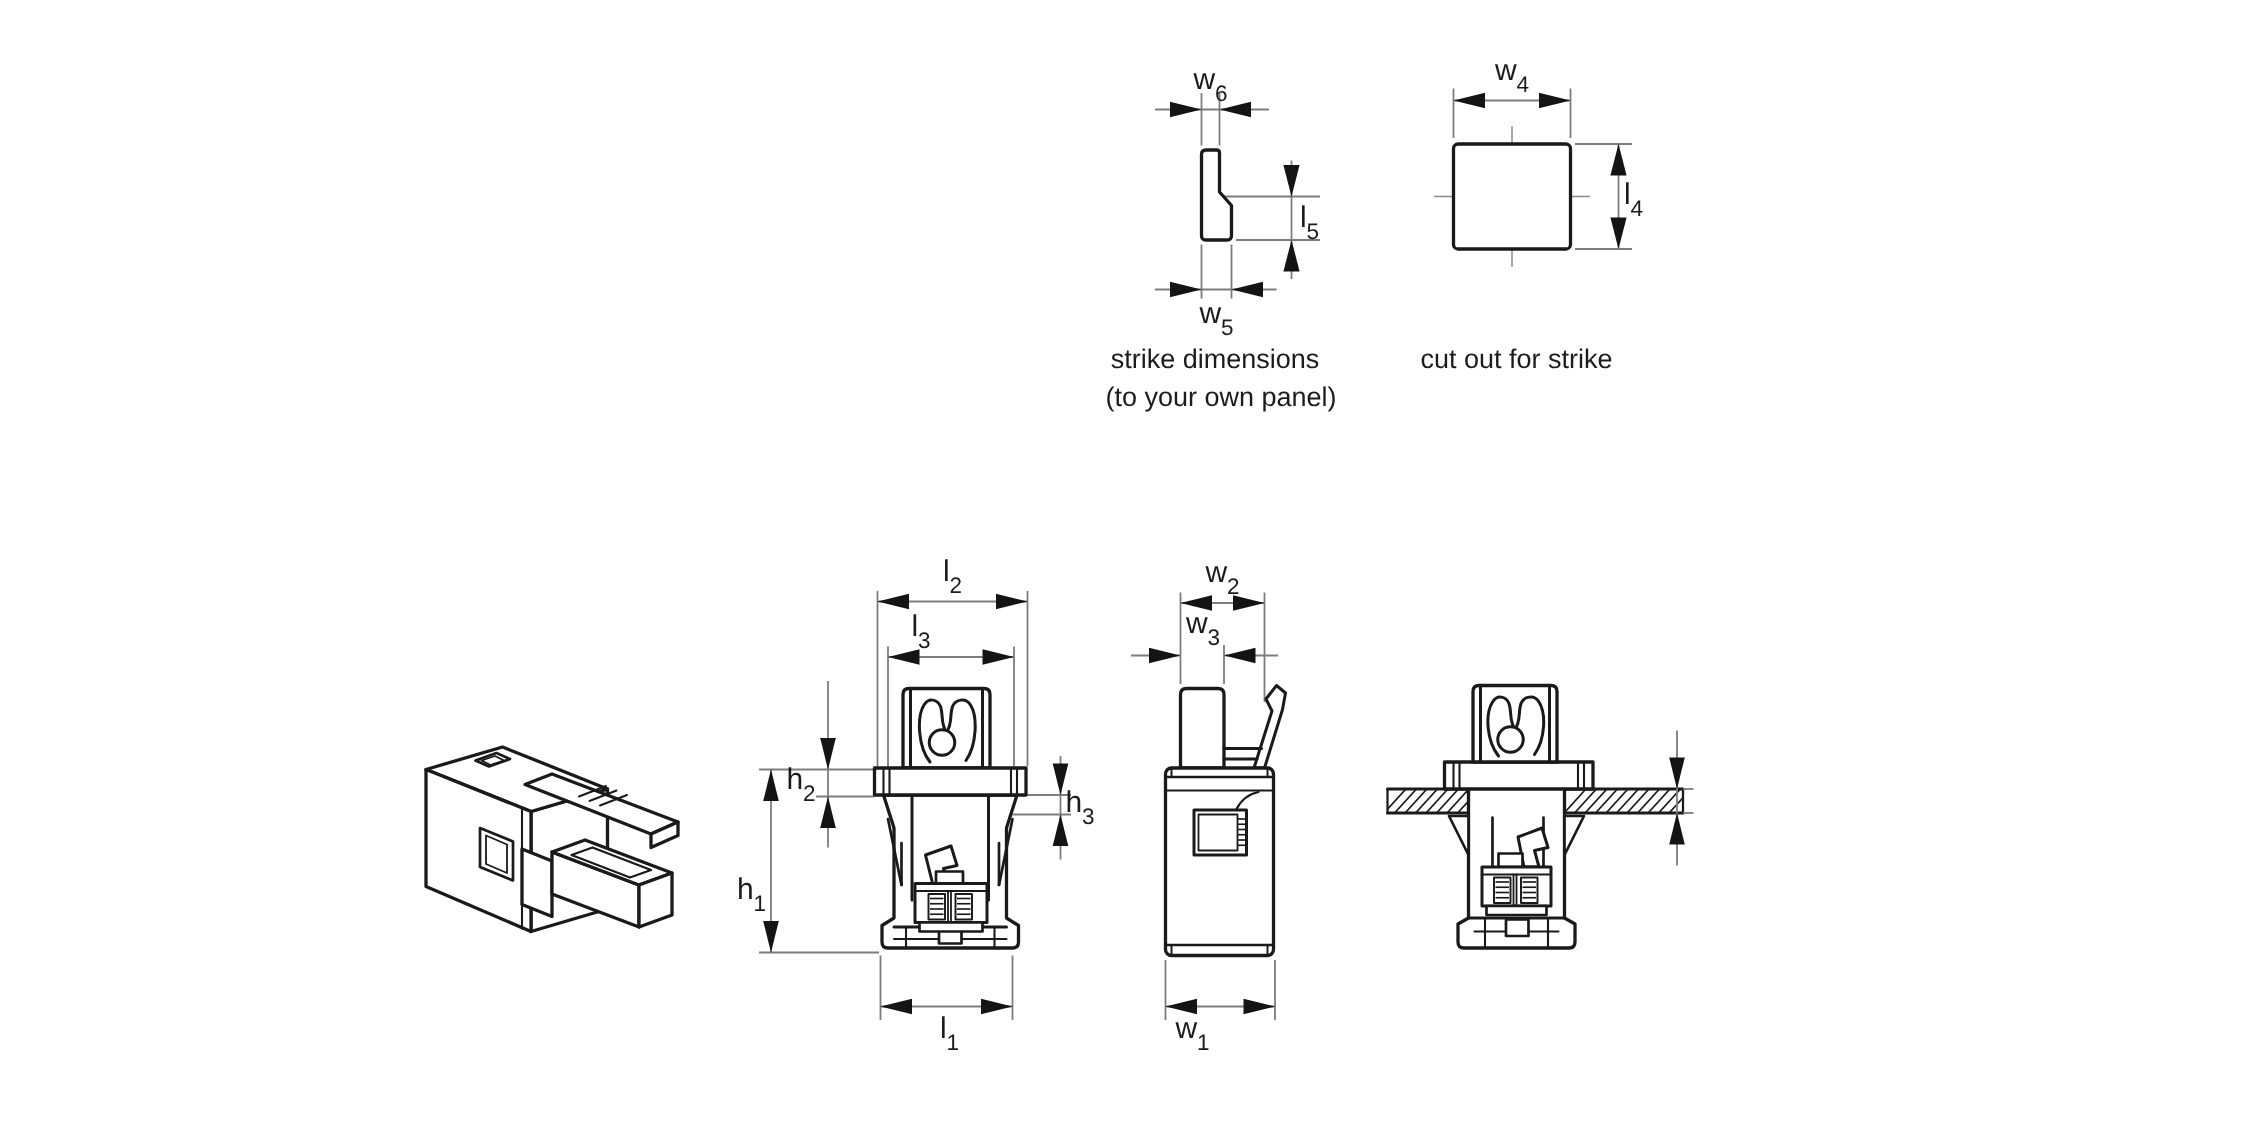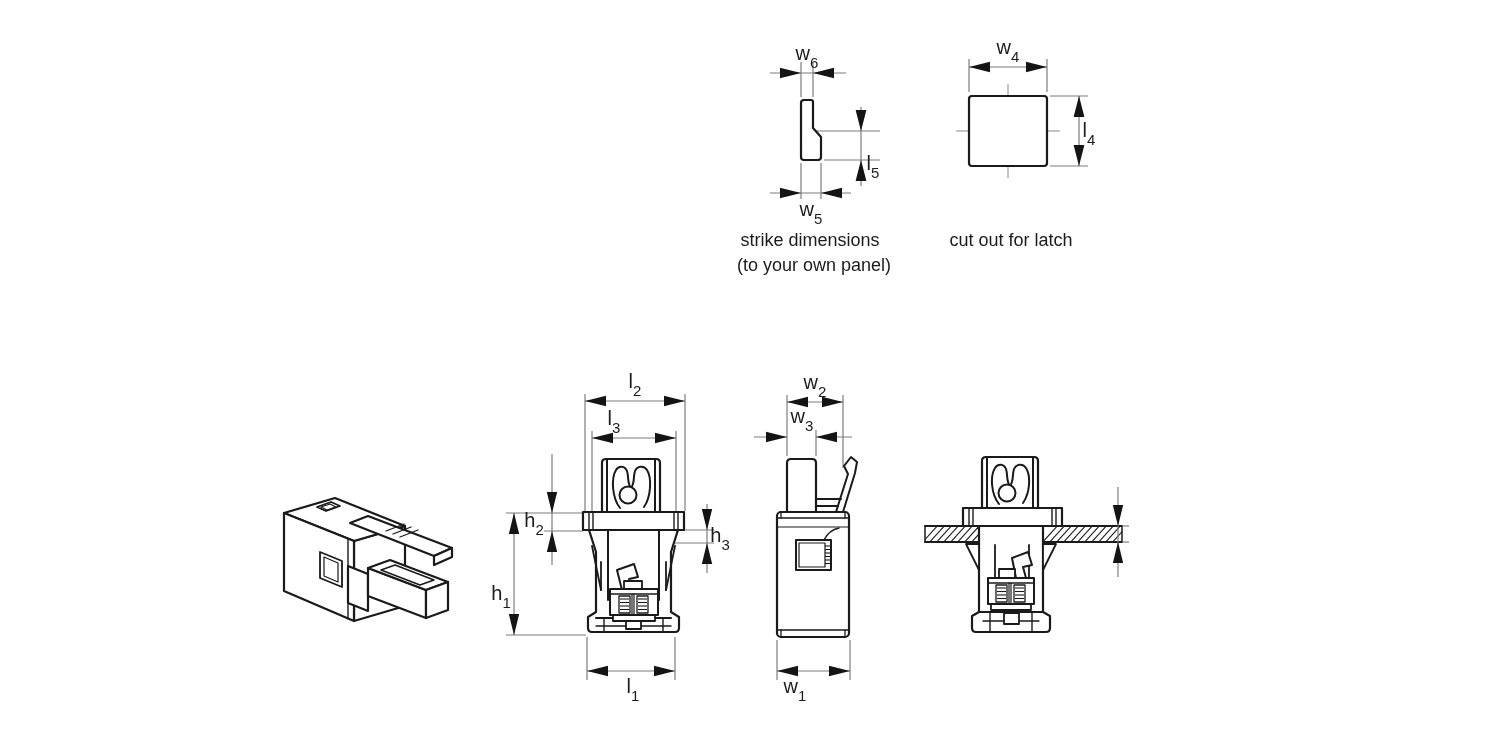--- a/index.html
+++ b/index.html
@@ -296,27 +296,27 @@
     <line class="dim" x1="1122" y1="526" x2="1129" y2="526"></line>
     <line class="dim" x1="1122" y1="542" x2="1129" y2="542"></line>
     <line class="dim" x1="1118" y1="487" x2="1118" y2="577"></line>
     <polygon class="arr" points="1118,526 1112.8,505 1123.2,505"></polygon>
     <polygon class="arr" points="1118,542 1112.8,563 1123.2,563"></polygon>
   </g>
 </svg>
 
 <div class="lbl" style="left:807px;top:55px"><span>w</span><sub>6</sub></div>
 <div class="lbl" style="left:811px;top:211px"><span>w</span><sub>5</sub></div>
-<div class="lbl" style="left:873px;top:165px"><span>l</span><sub>5</sub></div>
+<div class="lbl" style="left:873px;top:147px"><span>l</span><sub>5</sub></div>
 <div class="lbl" style="left:1008px;top:49px"><span>w</span><sub>4</sub></div>
 <div class="lbl" style="left:1089px;top:132px"><span>l</span><sub>4</sub></div>
 
 <div class="caption" style="left:810px;top:240px">strike dimensions</div>
 <div class="caption" style="left:814px;top:265px">(to your own panel)</div>
-<div class="caption" style="left:1011px;top:240px">cut out for latch</div>
+<div class="caption" style="left:1011px;top:240px">cut out for strike</div>
 
 <div class="lbl" style="left:635px;top:383px"><span>l</span><sub>2</sub></div>
 <div class="lbl" style="left:614px;top:420px"><span>l</span><sub>3</sub></div>
 <div class="lbl" style="left:534px;top:522px"><span>h</span><sub>2</sub></div>
 <div class="lbl" style="left:501px;top:595px"><span>h</span><sub>1</sub></div>
 <div class="lbl" style="left:720px;top:537px"><span>h</span><sub>3</sub></div>
 <div class="lbl" style="left:633px;top:688px"><span>l</span><sub>1</sub></div>
 <div class="lbl" style="left:815px;top:384px"><span>w</span><sub>2</sub></div>
 <div class="lbl" style="left:802px;top:418px"><span>w</span><sub>3</sub></div>
 <div class="lbl" style="left:795px;top:688px"><span>w</span><sub>1</sub></div>

